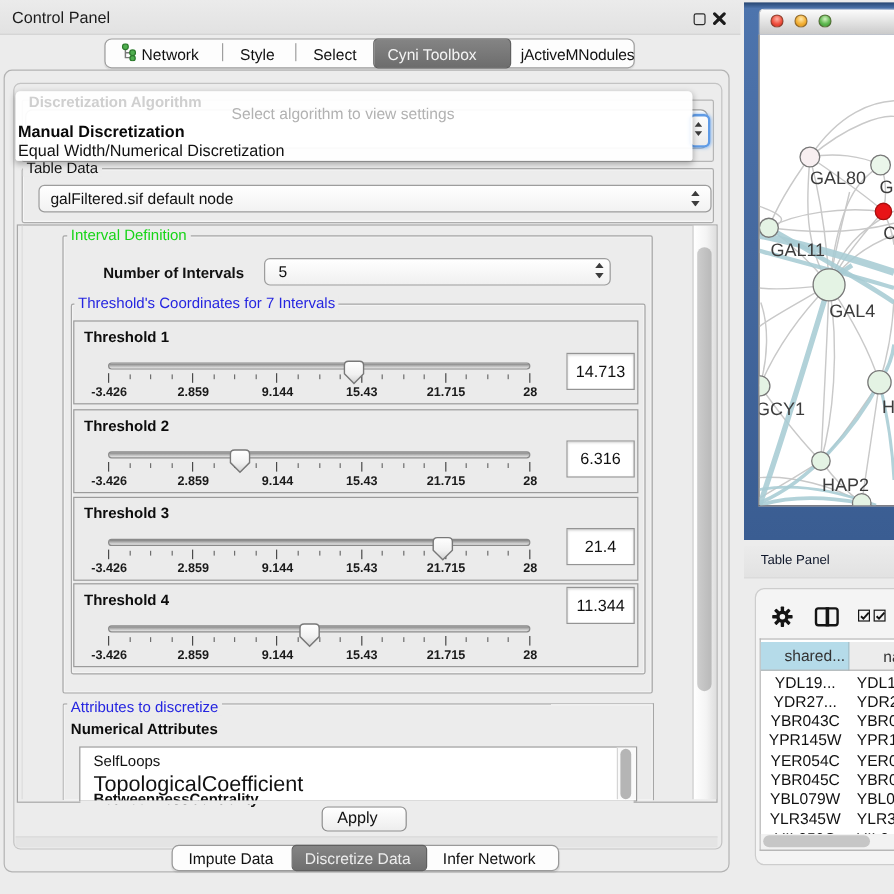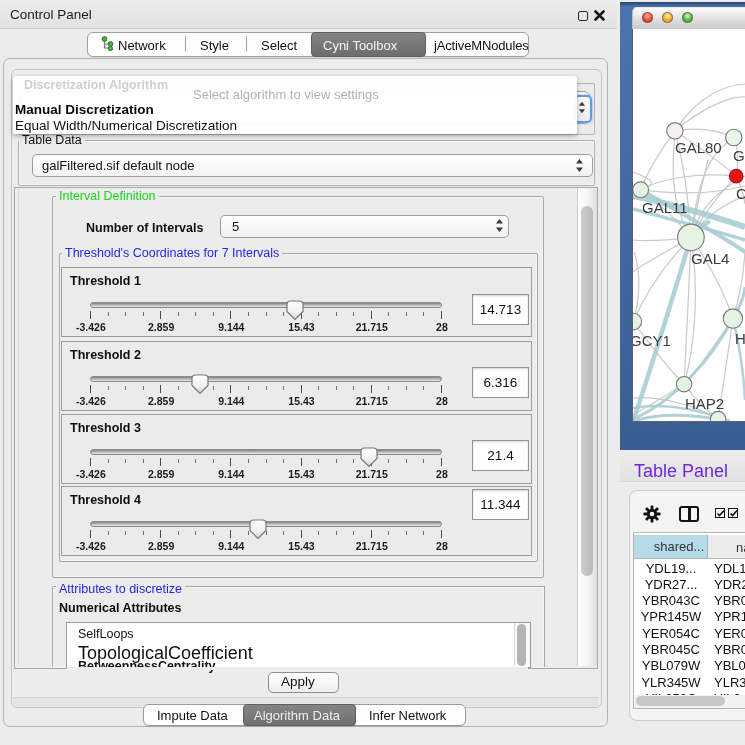--- a/index.html
+++ b/index.html
@@ -229,21 +229,21 @@
 <div class="abs" style="left:78px;top:659px;font-size:12.5px;color:#111;font-weight:bold;">BetweennessCentrality</div>
 <div class="abs" style="left:67px;top:667px;width:461px;height:3px;background:#ececec;"></div>
 <div class="abs" style="left:514px;top:623px;width:15px;height:43px;background:#fafafa;border-left:1px solid #d5d5d5;"></div>
 <div class="abs" style="left:517px;top:624px;width:9px;height:42px;background:#b5b5b5;border-radius:5px;"></div>
 <div class="abs" style="left:268px;top:672px;width:69px;height:19px;background:linear-gradient(180deg,#ffffff,#ededed);border:1px solid #8f8f8f;border-radius:5px;"></div>
 <div class="abs" style="left:281px;top:674px;font-size:13.5px;color:#111;">Apply</div>
 <div class="abs" style="left:13px;top:698px;width:585px;height:8px;background:#e4e4e4;"></div>
 <div class="abs" style="left:143px;top:704px;width:321px;height:20px;background:#fdfdfd;border:1px solid #9a9a9a;border-radius:6px;box-shadow:0 1px 1px rgba(0,0,0,0.08);"></div>
 <div class="abs" style="left:243px;top:704px;width:113px;height:22px;background:linear-gradient(180deg,#858585,#6f6f6f);border:1px solid #606060;border-radius:4px;box-sizing:border-box;"></div>
 <div class="abs" style="left:157px;top:708px;font-size:13px;color:#111;">Impute Data</div>
-<div class="abs" style="left:254px;top:708px;font-size:13px;color:#ededed;">Algorithm Data</div>
+<div class="abs" style="left:254px;top:708px;font-size:13px;color:#ededed;">Discretize Data</div>
 <div class="abs" style="left:369px;top:708px;font-size:13px;color:#111;">Infer Network</div>
 <div class="abs" style="left:18px;top:83px;width:575px;height:50px;border:1px solid #b5b5b5;border-radius:2px;"></div>
 <div class="abs" style="left:21px;top:91px;width:567px;height:31px;background:#fff;border:1px solid #9d9d9d;border-radius:6px;"></div>
 <div class="abs" style="left:574px;top:95px;width:14px;height:24px;background:linear-gradient(180deg,#fdfdfd,#ececec);border:2px solid #5f9be6;border-radius:5px;box-shadow:0 0 3px #7cb0ee;"></div>
 <svg class="abs" style="left:578px;top:101px" width="8" height="13" viewBox="0 0 9 13">
     <path d="M4.5 0 L8 4.4 H1 Z" fill="#3c3c3c"></path>
     <path d="M4.5 13 L8 8.6 H1 Z" fill="#3c3c3c"></path>
   </svg>
 <div class="abs" style="left:13px;top:76px;width:564px;height:58px;background:rgba(255,255,255,0.94);border-radius:4px 4px 2px 2px;box-shadow:0 2px 5px rgba(0,0,0,0.30);"></div>
 <div class="abs" style="left:24px;top:78px;font-size:12.5px;font-weight:bold;color:#cfcfcf;">Discretization Algorithm</div>
@@ -319,21 +319,21 @@
 <text x="733" y="161">G.</text>
 <text x="736" y="199">C</text>
 <text x="642" y="213">GAL11</text>
 <text x="691" y="264">GAL4</text>
 <text x="630" y="346">GCY1</text>
 <text x="735" y="344">H</text>
 <text x="685" y="409">HAP2</text>
 </g>
 </svg>
 <div class="abs" style="left:620px;top:455px;width:125px;height:26px;background:linear-gradient(180deg,#ebebeb,#e2e2e2);border-bottom:1px solid #d8d8d8;"></div>
-<div class="abs" style="left:634px;top:461px;font-size:18px;color:#6d28d9;">Table Panel</div>
+<div class="abs" style="left:634px;top:461px;font-size:11px;color:#0f172a;">Table Panel</div>
 <div class="abs" style="left:629px;top:490px;width:124px;height:229px;background:#f4f4f4;border:1px solid #cdcdcd;border-radius:8px;"></div>
 <svg class="abs" style="left:643px;top:505px" width="18" height="18" viewBox="0 0 18 18">
 <g fill="#141414">
       <circle cx="9" cy="9" r="5.2"></circle>
 <g>
 <rect x="7.6" y="0.5" width="2.8" height="4" rx="0.6"></rect>
 <rect x="7.6" y="13.5" width="2.8" height="4" rx="0.6"></rect>
 <rect x="0.5" y="7.6" width="4" height="2.8" rx="0.6"></rect>
 <rect x="13.5" y="7.6" width="4" height="2.8" rx="0.6"></rect>
 <rect x="7.6" y="0.5" width="2.8" height="4" rx="0.6" transform="rotate(45 9 9)"></rect>

